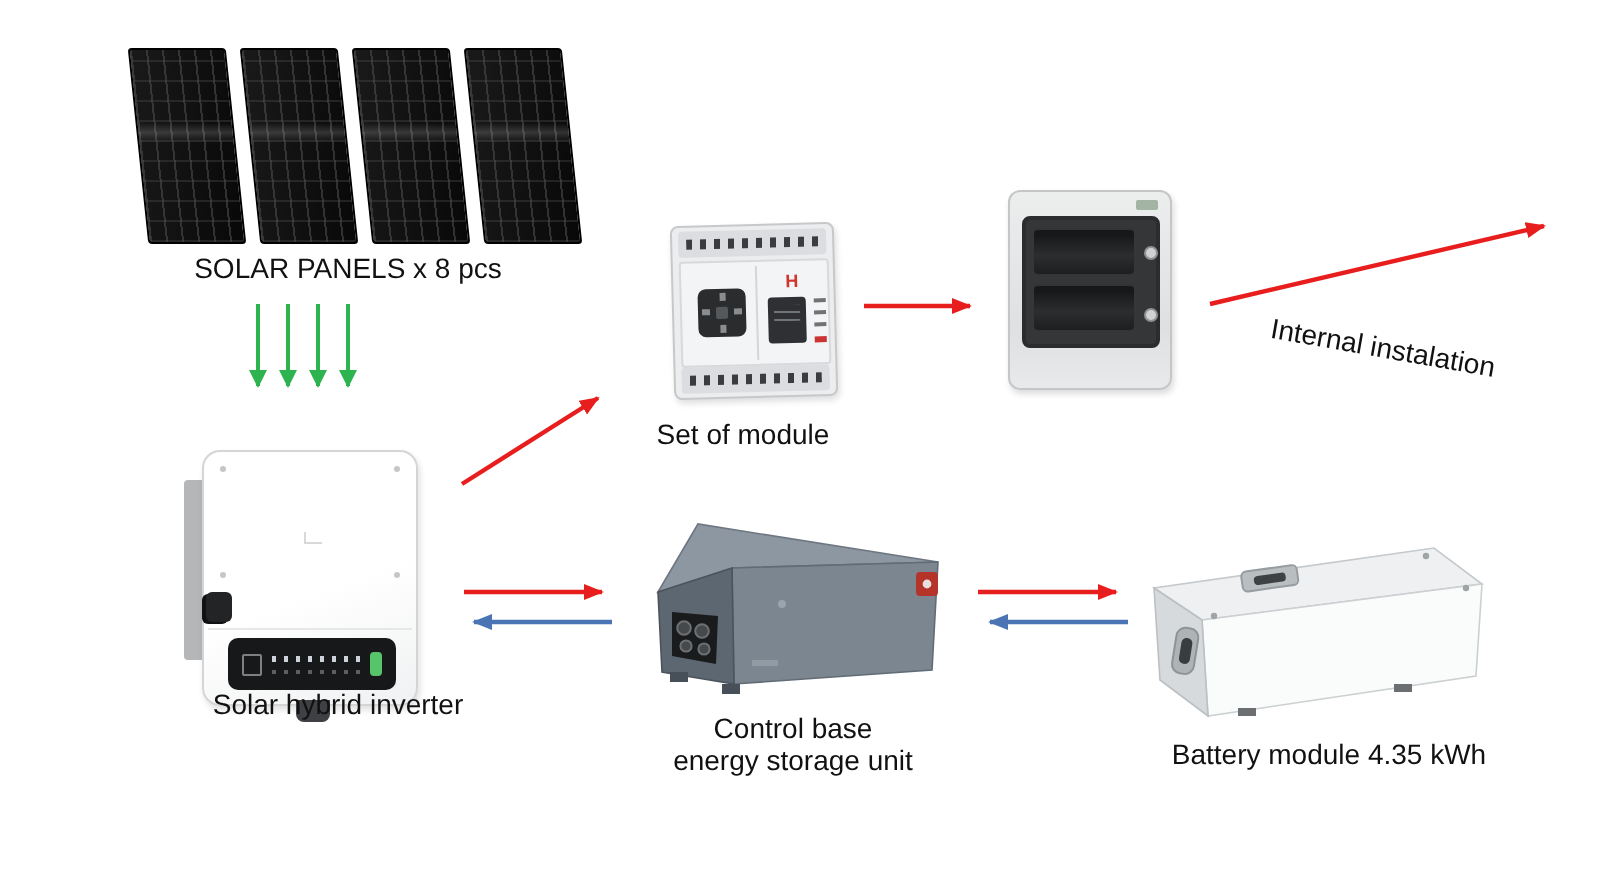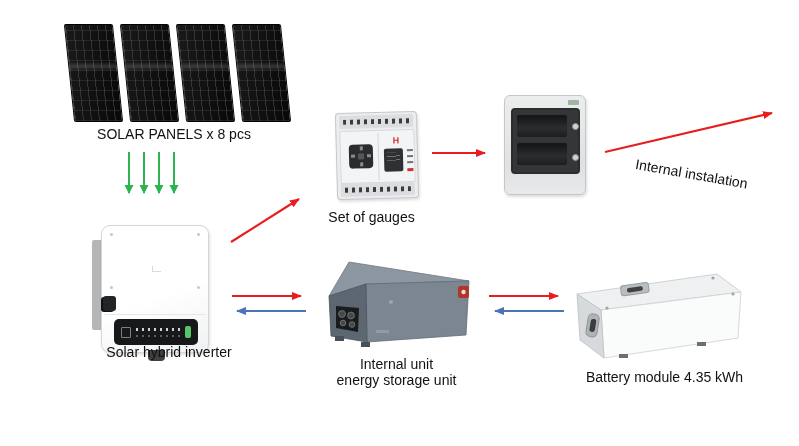--- a/index.html
+++ b/index.html
@@ -120,21 +120,21 @@
     <div class="gauge-strip" style="top:2px"></div>
     <div class="gauge-strip" style="bottom:2px"></div>
     <div class="gauge-mid">
       <div class="gauge-dpad"></div>
       <div class="gauge-sep"></div>
       <div class="gauge-h">H</div>
       <div class="gauge-screen"></div>
       <div class="gauge-marks"></div>
     </div>
   </div>
-  <div class="label" style="left:280px;top:209px;width:145px">Set of gauges</div>
+  <div class="label" style="left:280px;top:209px;width:145px">Set of module</div>
 
   <div class="sw-box">
     <div class="sw-label"></div>
     <div class="sw-cover">
       <div class="sw-win" style="top:4px"></div>
       <div class="sw-win" style="top:32px"></div>
       <div class="sw-screw" style="top:13px"></div>
       <div class="sw-screw" style="top:44px"></div>
     </div>
   </div>
@@ -149,21 +149,21 @@
     <circle cx="24" cy="67" r="2.8" fill="#46494c" stroke="#6d7073" stroke-width="1"></circle>
     <circle cx="33" cy="68.5" r="2.8" fill="#46494c" stroke="#6d7073" stroke-width="1"></circle>
     <rect x="139" y="30" width="11" height="12" rx="2" fill="#b5342a"></rect>
     <circle cx="144.5" cy="36" r="2.2" fill="#e8e0de"></circle>
     <circle cx="72" cy="46" r="2" fill="#9aa4ad"></circle>
     <rect x="57" y="74" width="13" height="3" fill="#9aa4ad" opacity="0.7"></rect>
     <rect x="16" y="80" width="9" height="5" fill="#474f58"></rect>
     <rect x="42" y="86" width="9" height="5" fill="#474f58"></rect>
   </svg>
   <div class="label" style="left:290px;top:356px;width:175px">
-    <span>Internal unit</span><br>
+    <span>Control base</span><br>
     <span>energy storage unit</span>
   </div>
 
   <svg class="dev-svg" style="left:552px;top:248px" width="176" height="112" viewBox="0 0 176 112">
     <polygon points="30,62 170,44 146,26 6,46" fill="#eef0f1" stroke="#c5c9cb" stroke-width="0.8"></polygon>
     <polygon points="30,62 170,44 167,90 33,110" fill="#fafbfb" stroke="#ccd0d2" stroke-width="0.8"></polygon>
     <polygon points="30,62 6,46 9,92 33,110" fill="#d7dadc" stroke="#bcc0c2" stroke-width="0.8"></polygon>
     <g transform="rotate(-8 65 42)">
       <rect x="50" y="36" width="28" height="10" rx="2.5" fill="#b9bec1" stroke="#969ca0" stroke-width="1"></rect>
       <rect x="56" y="39" width="16" height="4.5" rx="2" fill="#3f4245"></rect>

